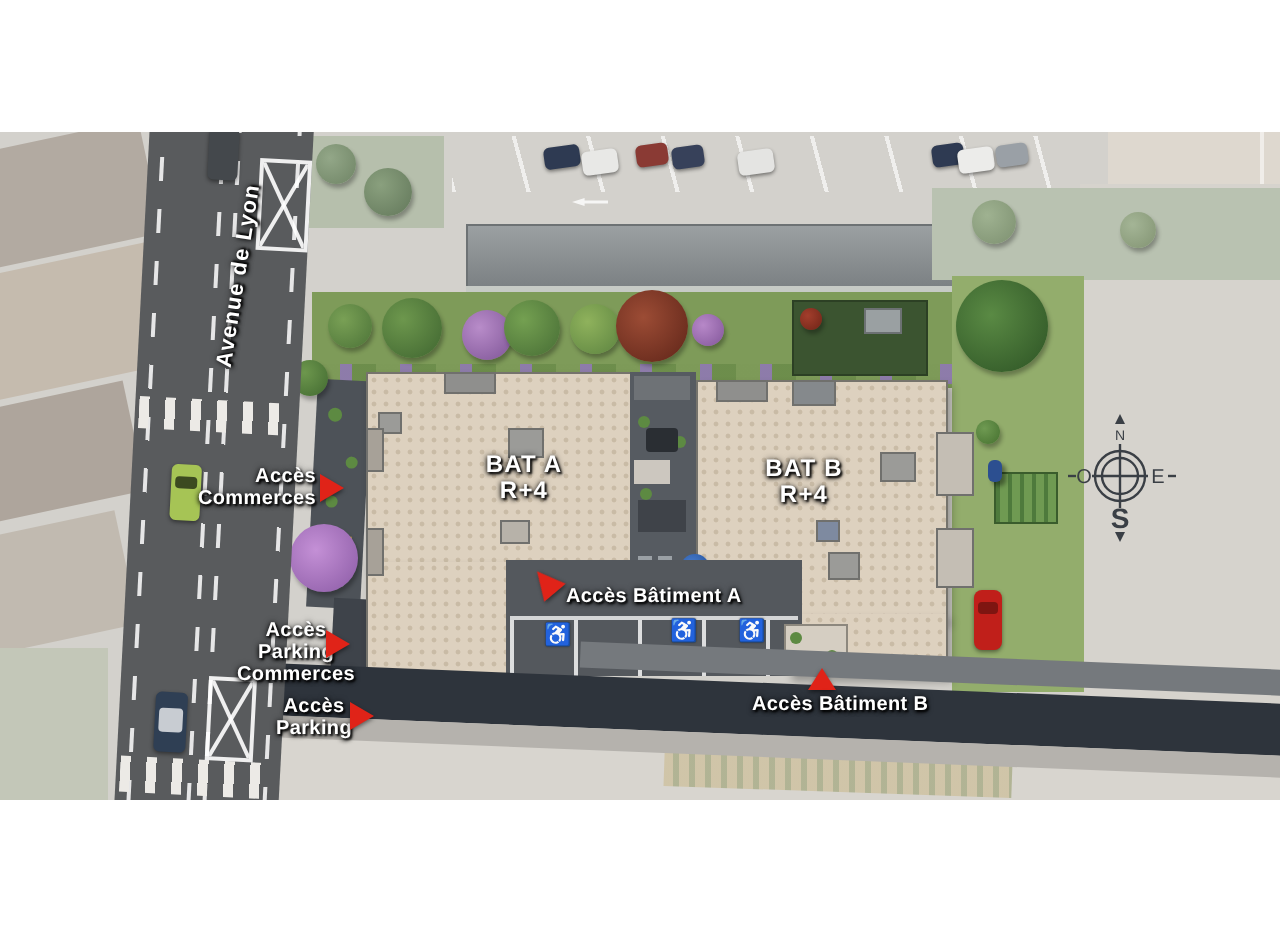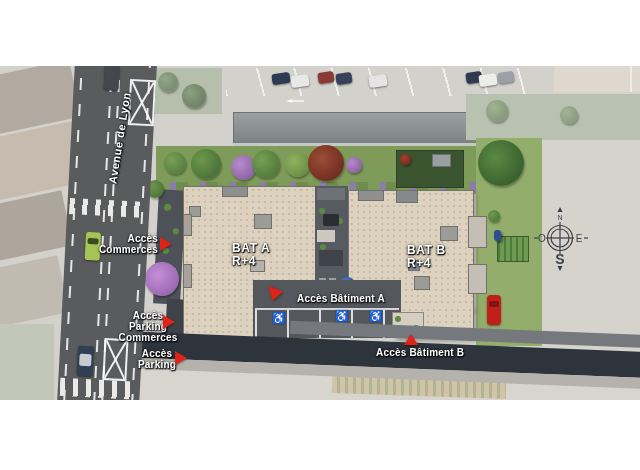--- a/index.html
+++ b/index.html
@@ -3,21 +3,21 @@
 <meta charset="utf-8">
 <style>
   html,body{margin:0;padding:0;background:#fff;}
   #stage{position:relative;width:640px;height:470px;background:#fff;overflow:hidden;
          font-family:"Liberation Sans",sans-serif;}
   #photo{position:absolute;left:0;top:66px;width:640px;height:334px;background:#d3d1cc;overflow:hidden;}
   .abs{position:absolute;}
   .lbl{position:absolute;font:bold 10px/11px "Liberation Sans",sans-serif;color:var(--label-white,#fff);
        text-shadow:0 1px 2px rgba(0,0,0,.95),0 0 3px rgba(0,0,0,.65),1px 1px 1px rgba(0,0,0,.8);
        letter-spacing:.2px;white-space:nowrap;}
-  .bat-lbl{font-size:12px;line-height:13px;letter-spacing:.6px;text-align:left;margin-top:16px;}
+  .bat-lbl{font-size:12px;line-height:13px;letter-spacing:.6px;text-align:center;}
   .bldg{position:absolute;background-color:var(--building-beige,#ddd1bf);
         background-image:radial-gradient(rgba(150,130,100,.28) 1px,transparent 1.4px);
         background-size:6px 6px;border:1px solid #75736c;box-shadow:2px 3px 4px rgba(0,0,0,.28);}
   .rsq{position:absolute;background:#9b9b98;border:1px solid #70706d;}
   .tree{position:absolute;border-radius:50%;box-shadow:1px 2px 2px rgba(0,0,0,.3);}
   .car{position:absolute;border-radius:3px;box-shadow:0 1px 2px rgba(0,0,0,.45);}
   .tri-right{position:absolute;width:0;height:0;border-top:7px solid transparent;border-bottom:7px solid transparent;
              border-left:12px solid var(--marker-red,#e02318);filter:drop-shadow(0 1px 1px rgba(0,0,0,.5));}
   .tri-up{position:absolute;width:0;height:0;border-left:7px solid transparent;border-right:7px solid transparent;
           border-bottom:11px solid var(--marker-red,#e02318);filter:drop-shadow(0 1px 1px rgba(0,0,0,.5));}
@@ -175,21 +175,21 @@
         <div class="abs" style="left:2px;top:8px;width:12px;height:12px;background:#c8ccd2;border-radius:2px;"></div>
       </div>
     </div>
 
     <div class="lbl" style="left:120px;top:72px;font-size:11px;letter-spacing:.6px;transform:translate(-50%,-50%) rotate(-81deg);">Avenue de Lyon</div>
 
     <div class="lbl bat-lbl" style="left:232px;top:160px;width:60px;">
       <div>BAT A</div>
       <div>R+4</div>
     </div>
-    <div class="lbl bat-lbl" style="left:407px;top:162px;width:60px;">
+    <div class="lbl bat-lbl" style="left:372px;top:162px;width:60px;">
       <div>BAT B</div>
       <div>R+4</div>
     </div>
 
     <div class="lbl" style="left:96px;top:167px;width:62px;text-align:right;">
       <div>Accès</div>
       <div>Commerces</div>
     </div>
     <div class="tri-right" style="left:160px;top:171px;"></div>
 
@@ -200,21 +200,21 @@
     </div>
     <div class="tri-right" style="left:163px;top:249px;"></div>
 
     <div class="lbl" style="left:126px;top:282px;width:62px;text-align:center;">
       <div>Accès</div>
       <div>Parking</div>
     </div>
     <div class="tri-right" style="left:175px;top:285px;"></div>
 
     <div class="tri-up" style="left:266px;top:218px;transform:rotate(-40deg);border-bottom-width:14px;"></div>
-    <div class="lbl" style="left:283px;top:227px;margin-left:14px;">Accès Bâtiment A</div>
+    <div class="lbl" style="left:283px;top:227px;">Accès Bâtiment A</div>
 
     <div class="tri-up" style="left:404px;top:268px;"></div>
     <div class="lbl" style="left:376px;top:281px;">Accès Bâtiment B</div>
 
     <svg class="abs" style="left:534px;top:140px;" width="56" height="66" viewBox="0 0 56 66">
       <g stroke="#3a3f45" stroke-width="1.2" fill="none">
         <circle cx="26" cy="32" r="9"></circle>
         <circle cx="26" cy="32" r="12.5"></circle>
         <line x1="26" y1="16" x2="26" y2="48"></line>
         <line x1="12" y1="32" x2="40" y2="32"></line>

